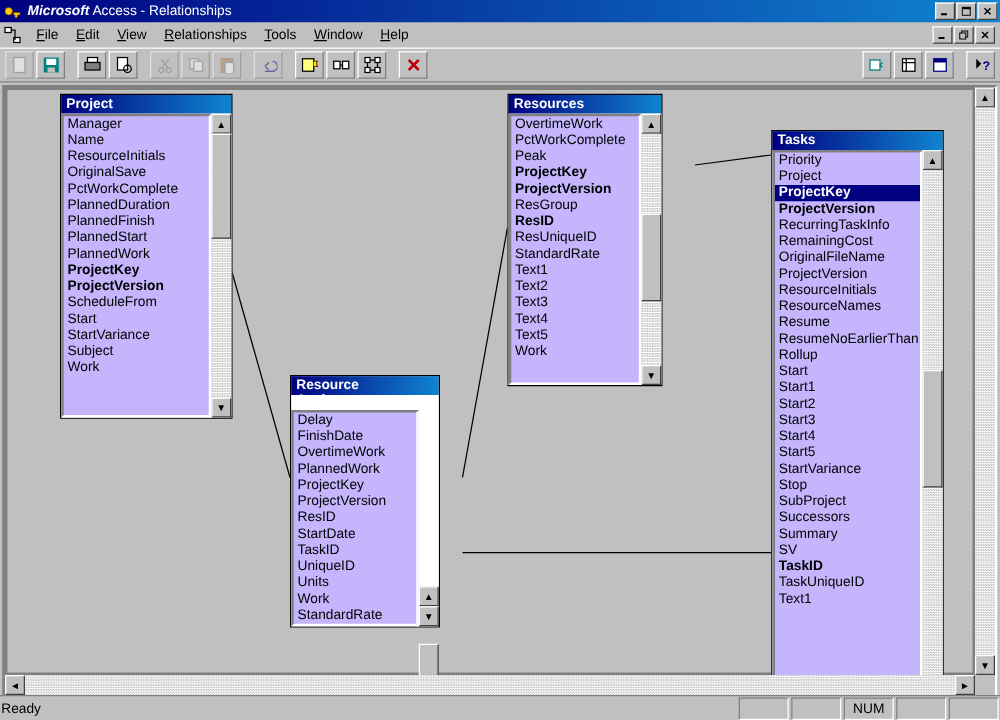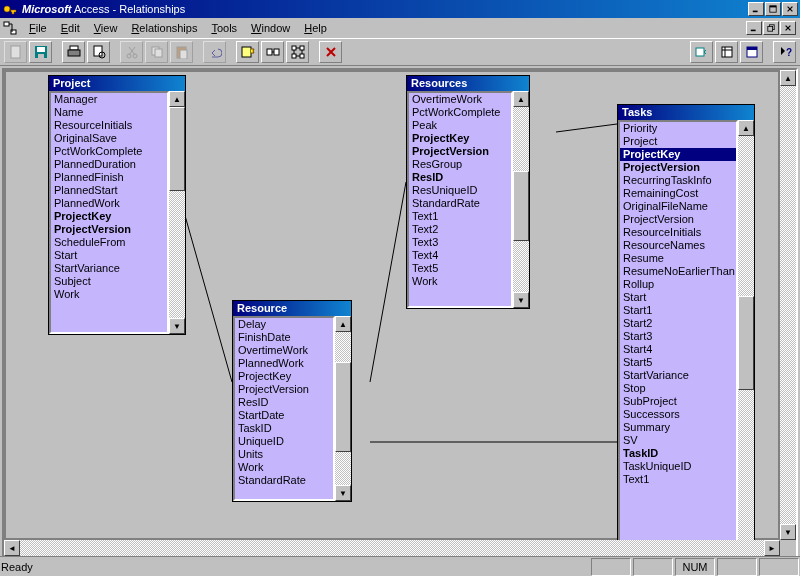--- a/index.html
+++ b/index.html
@@ -421,21 +421,21 @@
               <div class="sb-btn">▲</div>
               <div class="sb-track" style="position: relative;">
                 <div class="sb-thumb" style="position: absolute; left: 0px; right: 0px; top: 64px; height: 70px;"></div>
               </div>
               <div class="sb-btn">▼</div>
             </div>
           </div>
         </div>
         <div class="tablebox" style="left: 226px; top: 228px; width: 120px;">
           <div class="hdr">Resource Assignments</div>
-          <div class="body" style="height: 185px;">
+          <div class="body" style="height: 185px; align-items: flex-end;">
             <div class="listbox">
               <div class="fields">
                 <div class="fld">Delay</div>
                 <div class="fld">FinishDate</div>
                 <div class="fld">OvertimeWork</div>
                 <div class="fld">PlannedWork</div>
                 <div class="fld">ProjectKey</div>
                 <div class="fld">ProjectVersion</div>
                 <div class="fld">ResID</div>
                 <div class="fld">StartDate</div>

